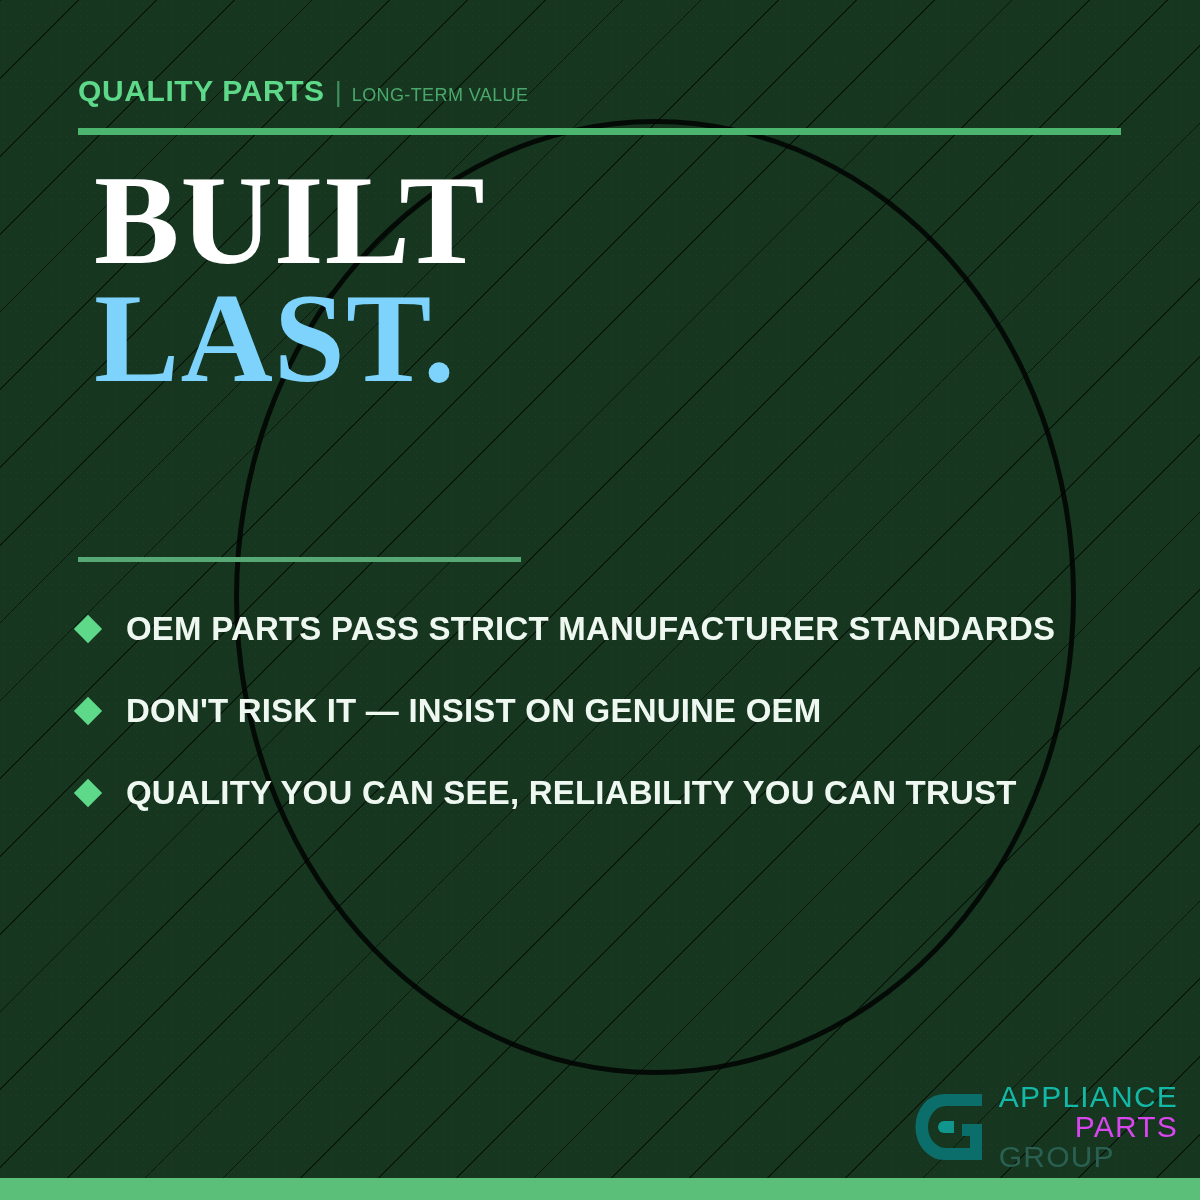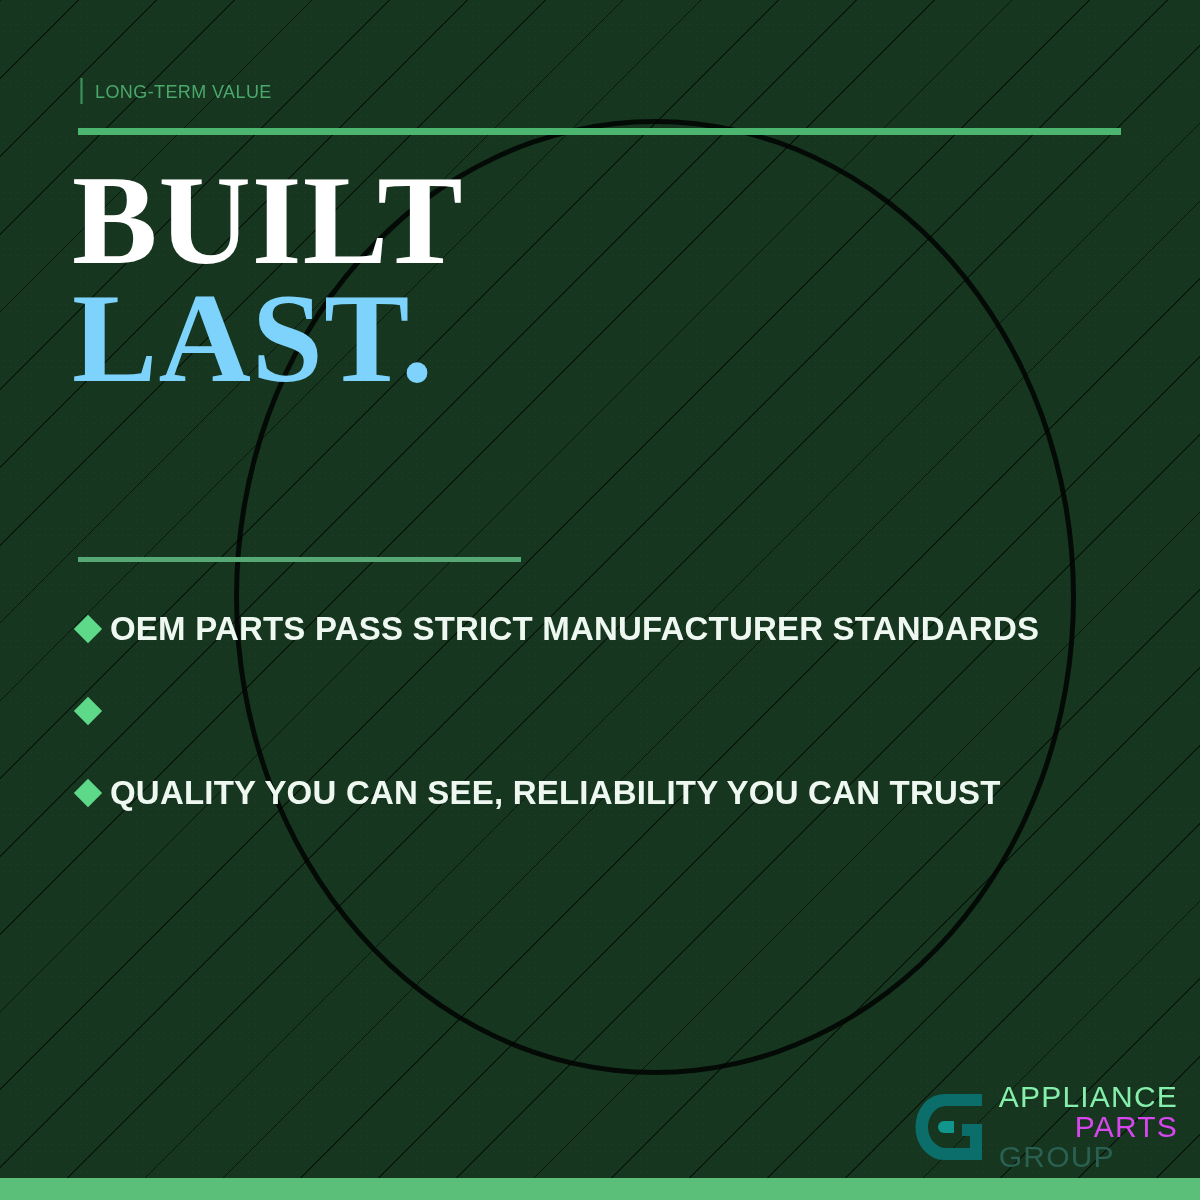--- a/index.html
+++ b/index.html
@@ -99,21 +99,21 @@
     left: 78px;
     top: 128px;
     width: 1043px;
     height: 7px;
     background: #4cb570;
   }
 
   
   .headline {
     position: absolute;
-    left: 72px;
+    left: 94px;
     top: 162px;
     font-family: "Liberation Serif", "DejaVu Serif", serif;
     font-weight: bold;
     line-height: 0.92;
   }
   .headline-line {
     display: block;
     font-size: 128px;
     letter-spacing: 1px;
   }
@@ -133,21 +133,21 @@
   .bullets {
     position: absolute;
     left: 78px;
     top: 588px;
     width: 1070px;
   }
   .bullet-row {
     display: flex;
     align-items: center;
     height: 82px;
-    gap: 12px;
+    gap: 28px;
   }
   .bullet-marker {
     flex: 0 0 auto;
     width: 20px;
     height: 20px;
     background: #5ED98A;
     transform: rotate(45deg);
   }
   .bullet-text {
     font-size: 33px;
@@ -174,21 +174,21 @@
   .logo-words {
     display: flex;
     flex-direction: column;
     line-height: 1.0;
   }
   .logo-word {
     font-size: 30px;
     font-weight: 400;
     letter-spacing: 1.2px;
   }
-  .logo-w1 { color: #86efac; }
+  .logo-w1 { color: #14b8a6; }
   .logo-w2 { color: #d946ef; text-align: right; }
   .logo-w3 { color: #2a6052; }
 
   
   .bottom-bar {
     position: absolute;
     left: 0;
     right: 0;
     bottom: 0;
     height: 22px;
@@ -200,20 +200,21 @@
 
 <div class="poster">
 
   <div class="texture-stripes"></div>
   <div class="texture-noise"></div>
   <div class="deco-circle"></div>
 
   <div class="content">
 
     <div class="eyebrow">
+      <span class="eyebrow-strong">QUALITY PARTS</span>
       <span class="eyebrow-sep">|</span>
       <span class="eyebrow-sub">LONG-TERM VALUE</span>
     </div>
 
     <div class="header-rule"></div>
 
     <div class="headline">
       <span class="headline-line hl-white">BUILT</span>
       <span class="headline-line hl-green">LAST.</span>
     </div>
@@ -223,20 +224,21 @@
     <div class="bullets">
 
       <div class="bullet-row">
         <span class="bullet-marker"></span>
         <span class="bullet-text">OEM PARTS PASS STRICT MANUFACTURER STANDARDS</span>
       </div>
 
 
       <div class="bullet-row">
         <span class="bullet-marker"></span>
+        <span class="bullet-text">DON'T RISK IT — INSIST ON GENUINE OEM</span>
       </div>
 
       <div class="bullet-row">
         <span class="bullet-marker"></span>
         <span class="bullet-text">QUALITY YOU CAN SEE, RELIABILITY YOU CAN TRUST</span>
       </div>
 
     </div>
 
     <div class="logo">

